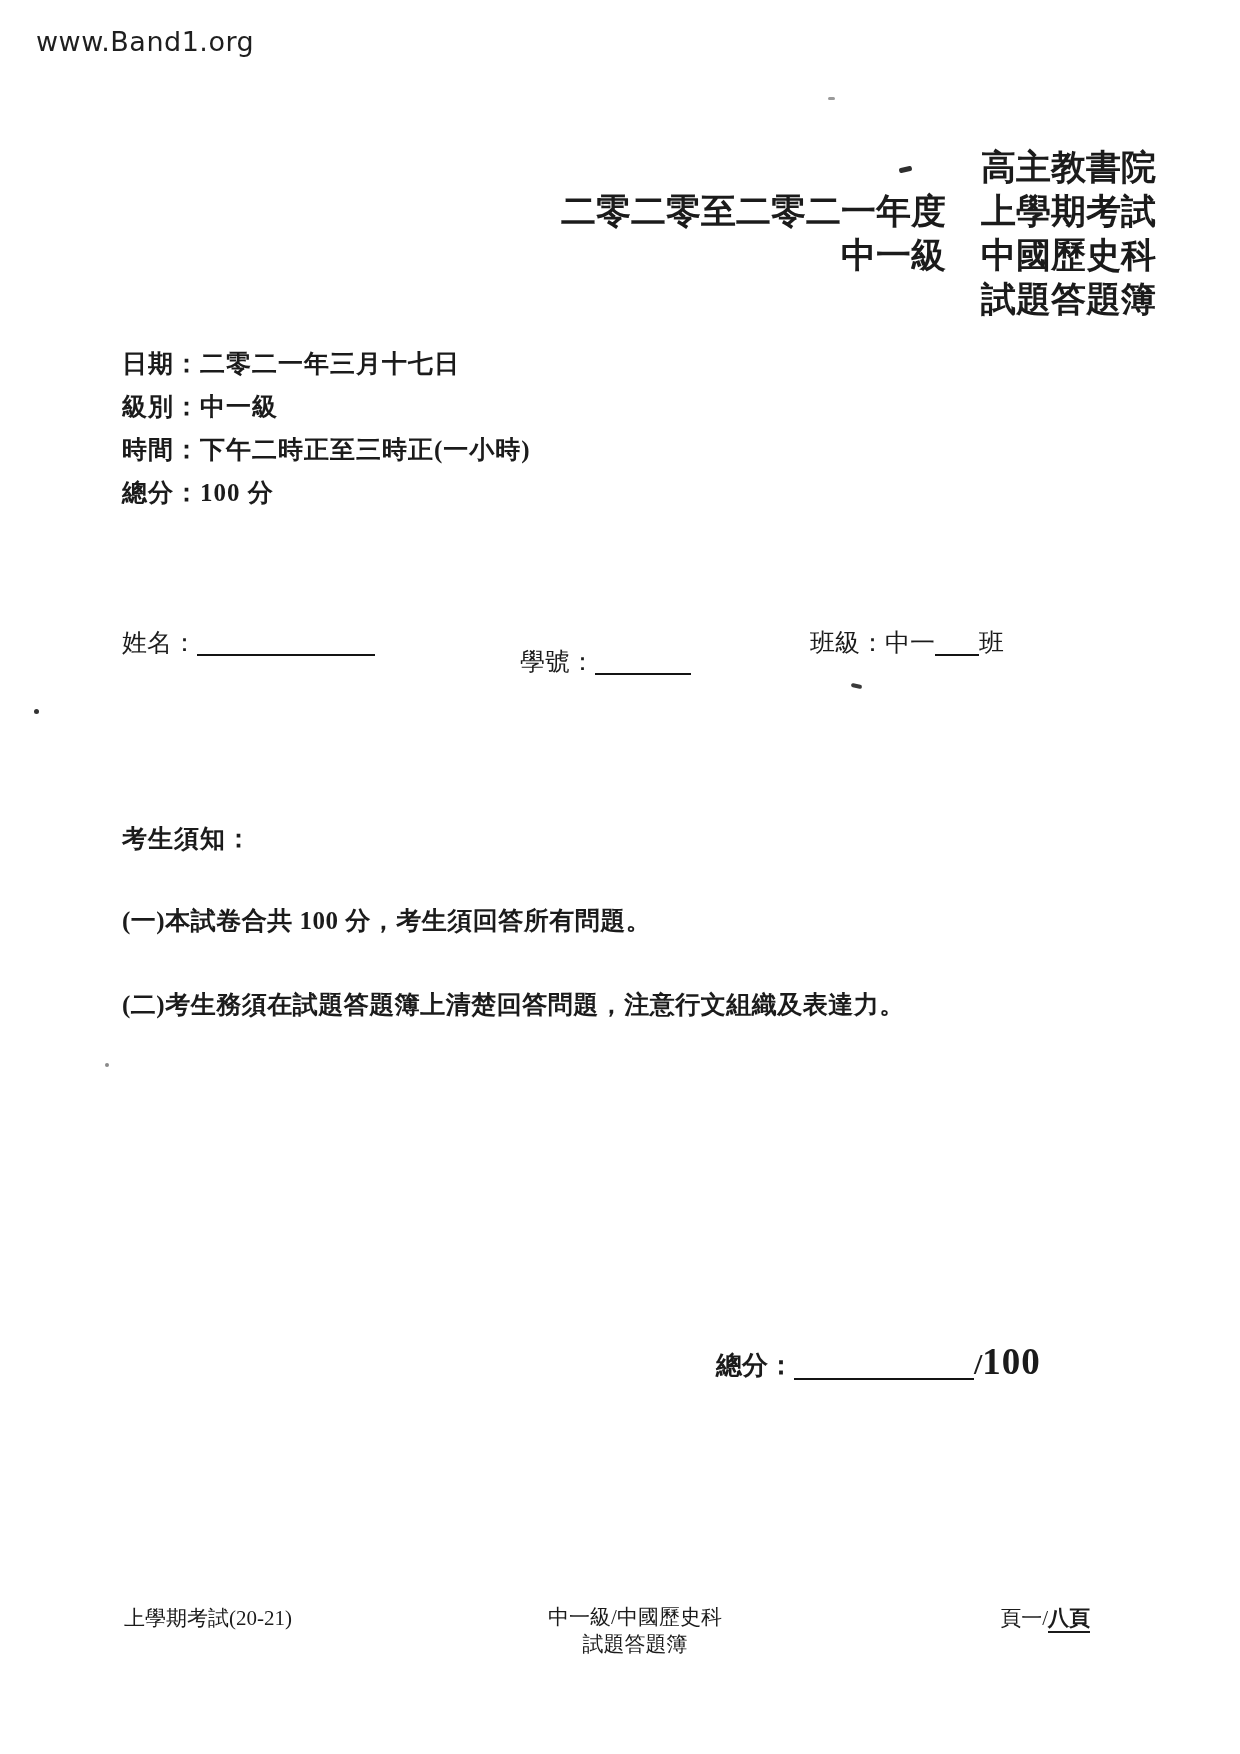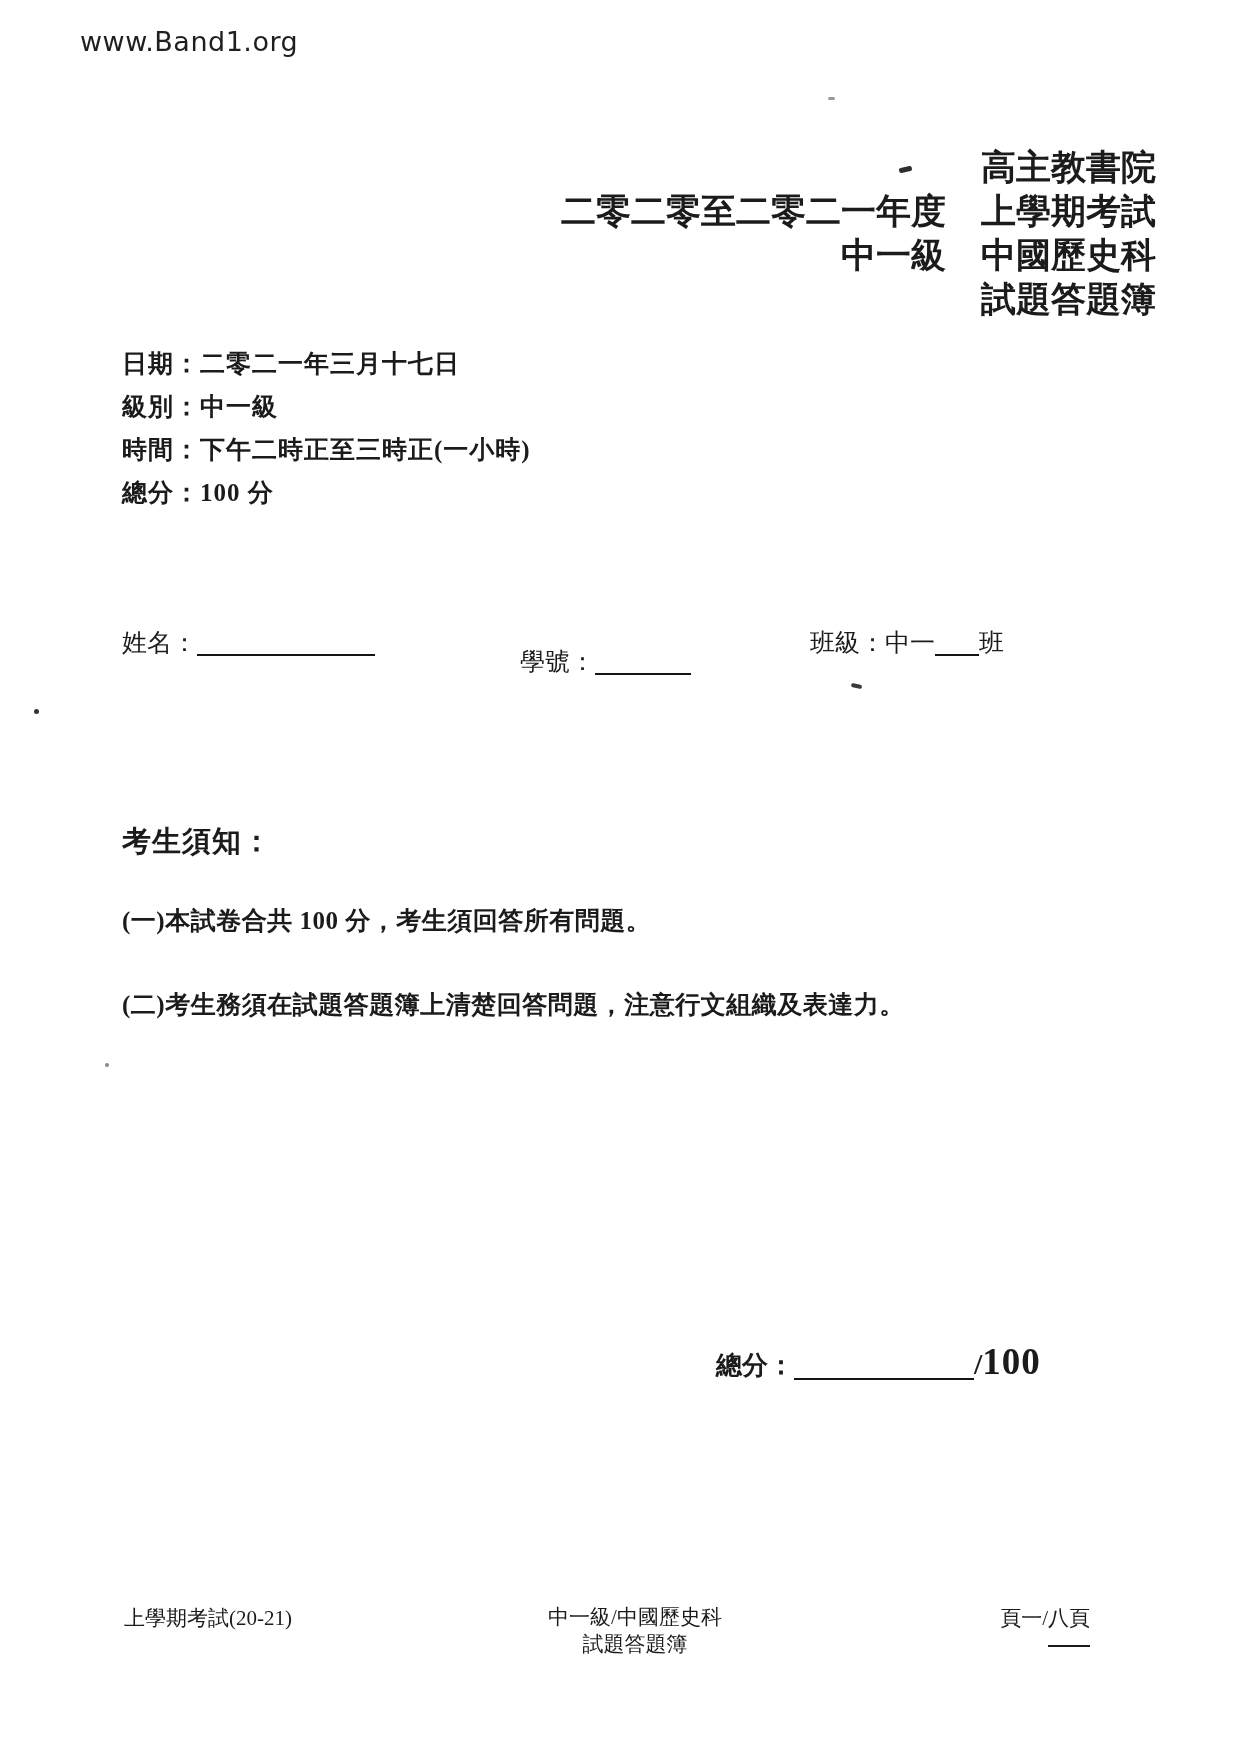--- a/index.html
+++ b/index.html
@@ -13,21 +13,20 @@
     font-family: "Liberation Serif", "DejaVu Serif", serif;
     color: #1b1b1b;
   }
   .watermark {
     position: absolute;
     left: 36px; top: 26px;
     font-family: "DejaVu Sans", "Liberation Sans", sans-serif;
     font-size: 27px;
     color: #1f1f1f;
     letter-spacing: 0.5px;
-    margin-left: 44px;
   }
   .title-block {
     position: absolute;
     left: 0; top: 146px;
     width: 1156px;
     text-align: right;
     font-size: 35px;
     font-weight: 700;
     line-height: 44px;
   }
@@ -56,21 +55,21 @@
     border-bottom: 2px solid #141414;
     margin-bottom: -5px;
     vertical-align: baseline;
   }
   .blank-name  { width: 178px; }
   .blank-no    { width: 96px; }
   .blank-class { width: 44px; }
   .notice-heading {
     position: absolute;
     left: 122px; top: 822px;
-    font-size: 29px;
+    font-size: 25px;
     font-weight: 700;
     letter-spacing: 1px;
   }
   .notice-item {
     position: absolute;
     left: 122px;
     font-size: 25px;
     font-weight: 600;
     letter-spacing: 0.5px;
     white-space: nowrap;
@@ -100,21 +99,21 @@
   .footer-left {
     position: absolute; left: 124px; top: 2px; white-space: nowrap;
   }
   .footer-center {
     position: absolute; left: 30px; top: 2px; width: 1210px;
     text-align: center; line-height: 27px;
   }
   .footer-right {
     position: absolute; right: 150px; top: 2px; white-space: nowrap;
   }
-  .page-total { border-bottom: 2px solid #1b1b1b; padding-bottom: 15px; }
+  .page-total { border-bottom: 2px solid #1b1b1b; padding-bottom: 1px; font-weight: bold; }
   .speck { position: absolute; background: #555; border-radius: 2px; }
   .speck-1 { left: 828px; top: 97px;  width: 7px;  height: 3px; background:#9a9a9a; }
   .speck-2 { left: 899px; top: 167px; width: 13px; height: 5px; background:#2e2e2e; transform: rotate(-12deg); }
   .speck-3 { left: 851px; top: 684px; width: 11px; height: 4px; background:#3a3a3a; transform: rotate(12deg); }
   .speck-4 { left: 34px;  top: 709px; width: 5px;  height: 5px; border-radius: 50%; background:#333; }
   .speck-5 { left: 105px; top: 1063px; width: 4px; height: 4px; border-radius: 50%; background:#8a8a8a; }
 </style>
 </head>
 <body>
 

